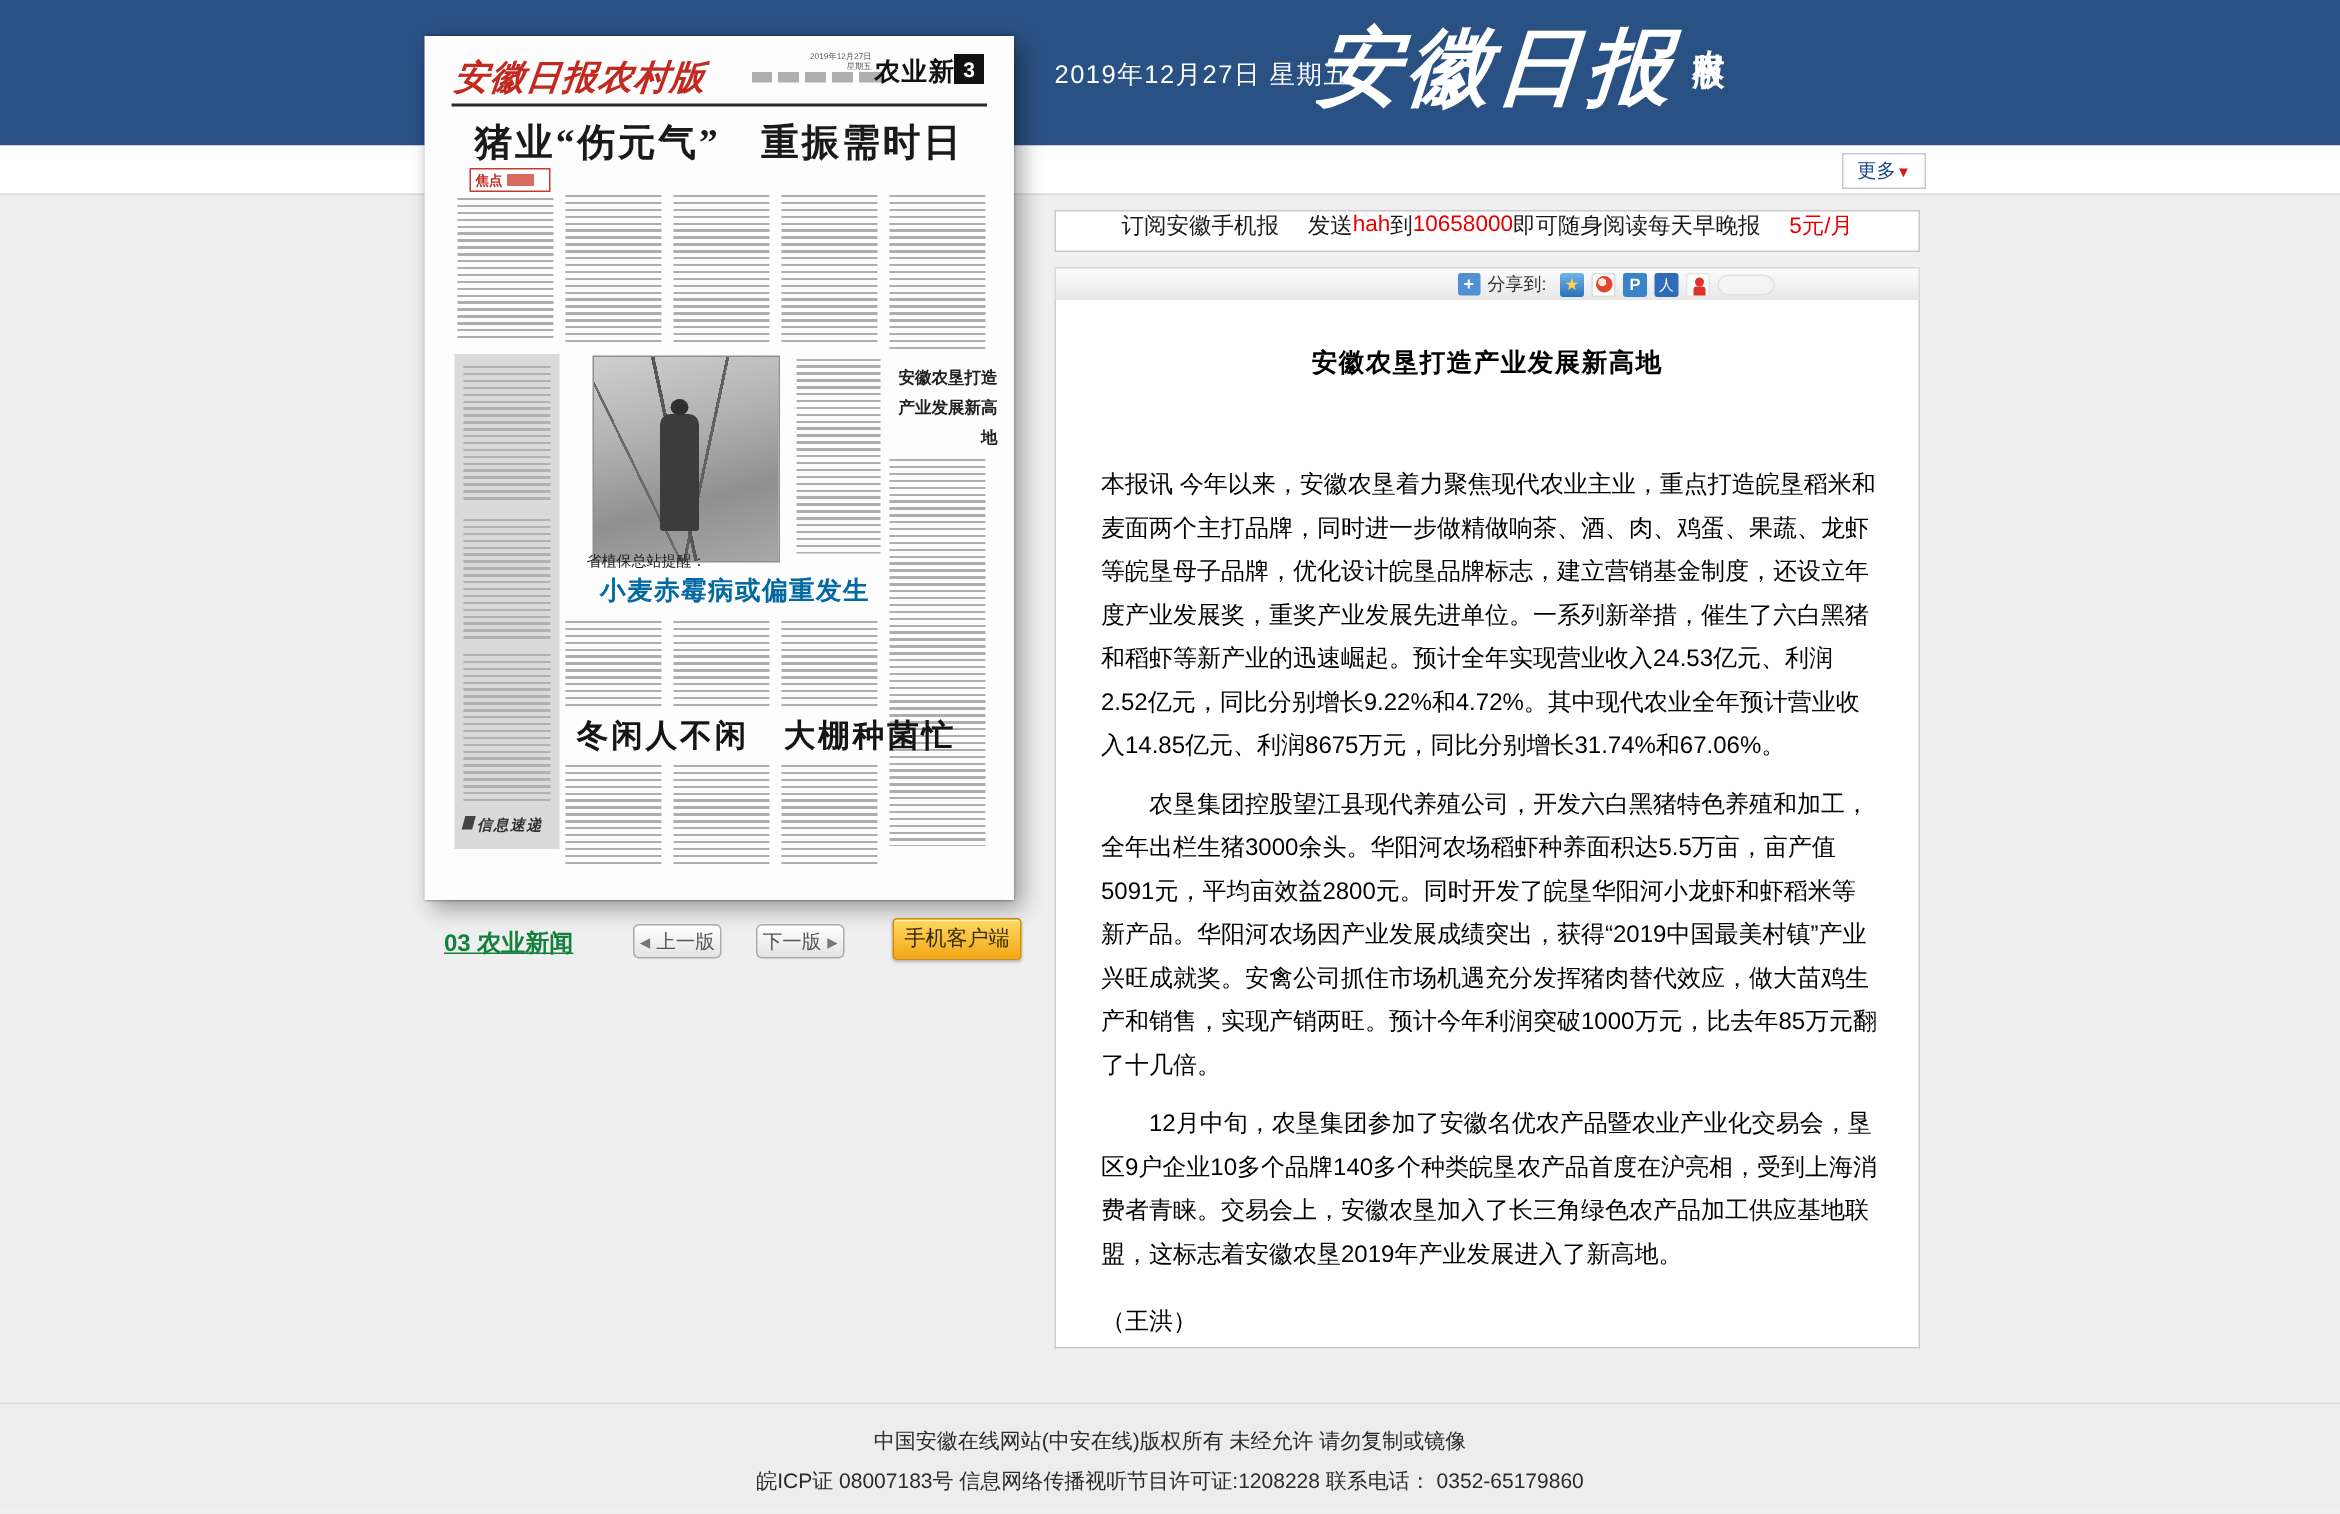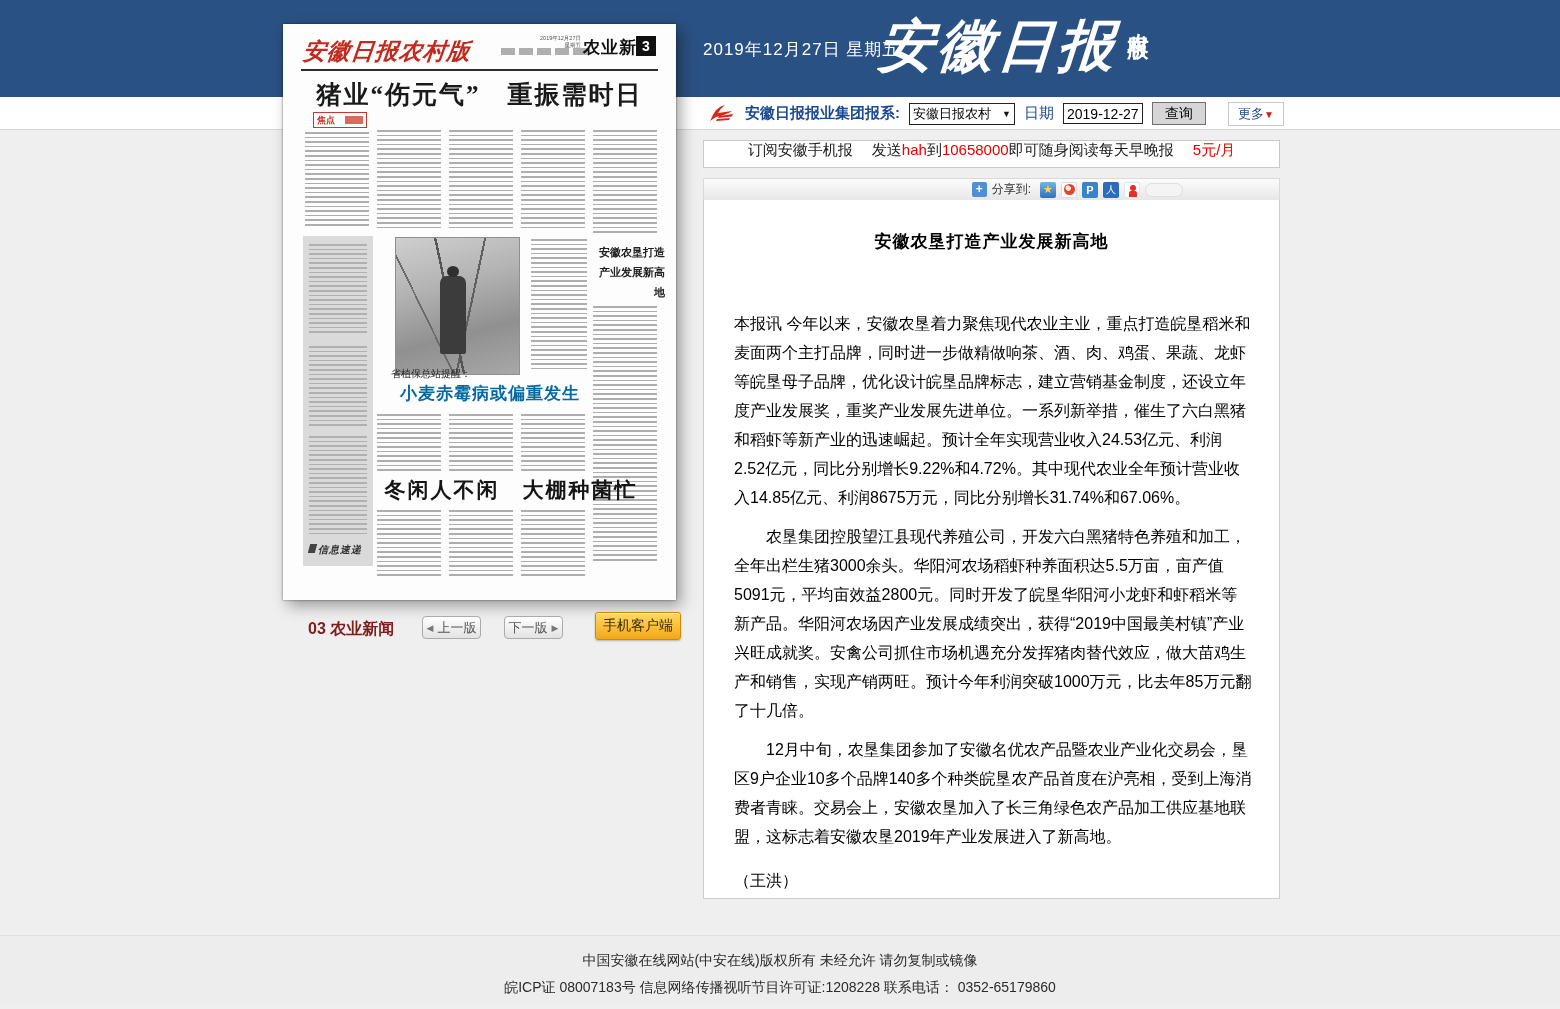--- a/index.html
+++ b/index.html
@@ -29,21 +29,21 @@
 
   
   .paper { position:absolute; left:283px; top:24px; width:393px; height:576px; background:#fdfdfd; z-index:2; box-shadow:0 0 2px rgba(0,0,0,.55), 5px 6px 14px rgba(0,0,0,.35); cursor:pointer; }
   .p-masthead { position:absolute; left:20px; top:12px; font-family:"DejaVu Serif","Liberation Serif",serif; font-style:italic; font-weight:bold; font-size:23px; color:#c22a20; letter-spacing:1px; transform:skewX(-6deg); white-space:nowrap; }
   .p-mhinfo { position:absolute; left:218px; top:24px; width:88px; height:7px; background:repeating-linear-gradient(to right,#9b9b9b 0 14px,transparent 14px 18px); opacity:.8; }
   .p-issue { position:absolute; left:256px; top:11px; width:42px; font-size:5.5px; line-height:7px; color:#555; text-align:right; }
   .p-section { position:absolute; left:300px; top:12px; font-family:"Liberation Serif","DejaVu Serif",serif; font-weight:bold; font-size:17px; color:#111; letter-spacing:1px; }
   .p-pagenum { position:absolute; left:353px; top:12px; width:20px; height:20px; background:#111; color:#fff; font-weight:bold; font-size:14px; display:flex; align-items:center; justify-content:center; }
   .p-rule { position:absolute; left:18px; top:45px; width:357px; height:2px; background:#2c2c2c; }
   .p-headline { position:absolute; left:0; top:54px; width:100%; text-align:center; font-family:"Liberation Serif","DejaVu Serif",serif; font-weight:bold; font-size:25px; color:#1a1a1a; letter-spacing:2px; }
-  .p-focus { position:absolute; left:30px; top:88px; width:54px; height:16px; border:1px solid #c33a30; display:flex; align-items:center; gap:3px; padding:0 3px; background:#fff;justify-content:space-between; }
+  .p-focus { position:absolute; left:30px; top:88px; width:54px; height:16px; border:1px solid #c33a30; display:flex; align-items:center; gap:3px; padding:0 3px; background:#fff; }
   .p-focus-label { color:#c22a20; font-weight:bold; font-size:9px; }
   .p-focus-mark { width:18px; height:8px; background:#d96a5e; }
   .mt { position:absolute; background-image:repeating-linear-gradient(to bottom,#9a9a9a 0 1.6px,transparent 1.6px 4.6px); opacity:.8; }
   .p-gray { position:absolute; left:20px; top:212px; width:70px; height:330px; background:#dadada; }
   .p-gray .mt { opacity:.65; }
   .p-infologo { position:absolute; left:26px; top:519px; font-size:10px; font-weight:bold; font-style:italic; color:#333; letter-spacing:1px; white-space:nowrap; }
   .p-infologo::before { content:""; display:inline-block; width:7px; height:9px; background:#444; margin-right:2px; transform:skewX(-15deg); }
   .p-photo { position:absolute; left:112px; top:213px; width:125px; height:138px; border:1px solid #8f8f8f;
      background:
        linear-gradient(78deg, transparent 44%, #565656 44% 45.6%, transparent 45.6%),
@@ -51,21 +51,21 @@
        linear-gradient(64deg, transparent 30%, #6a6a6a 30% 31%, transparent 31%),
        linear-gradient(165deg,#cfcfcf 0%,#b3b3b3 35%,#909090 68%,#a8a8a8 100%); }
   .p-photo .figure { position:absolute; left:44px; top:38px; width:26px; height:78px; background:#3c3c3c; border-radius:7px 7px 2px 2px; }
   .p-photo .figure::before { content:""; position:absolute; left:7px; top:-10px; width:12px; height:11px; border-radius:50%; background:#2f2f2f; }
   .p-colhead { position:absolute; left:306px; top:218px; width:76px; text-align:right; font-family:"Liberation Serif","DejaVu Serif",serif; font-weight:bold; font-size:11px; line-height:20px; color:#222; }
   .p-tiplabel { position:absolute; left:108px; top:343px; font-family:"Liberation Serif","DejaVu Serif",serif; font-size:10px; color:#222; }
   .p-tiphead { position:absolute; left:94px; top:358px; width:226px; text-align:center; font-family:"Liberation Serif","DejaVu Serif",serif; font-weight:bold; font-size:17px; color:#0369a1; letter-spacing:1px; }
   .p-bighead { position:absolute; left:72px; top:452px; width:312px; text-align:center; font-family:"Liberation Serif","DejaVu Serif",serif; font-weight:bold; font-size:21px; color:#151515; letter-spacing:2px; }
 
   
-  .page-label { position:absolute; left:308px; top:619px; font-size:16px; font-weight:bold; color:#7f1d1d; z-index:2; }
+  .page-label { position:absolute; left:296px; top:619px; font-size:16px; font-weight:bold; color:#15803d; z-index:2;text-decoration:underline; }
   .btn-pg { position:absolute; top:616px; height:23px; border:1px solid #ababab; border-radius:4px; background:linear-gradient(#ffffff,#e3e3e3); color:#555; font-size:13px; display:flex; align-items:center; justify-content:center; gap:4px; cursor:pointer; z-index:2; font-family:"Liberation Sans",sans-serif; }
   .btn-prev { left:422px; width:59px; }
   .btn-next { left:504px; width:59px; }
   .btn-pg .car { font-size:9px; color:#777; }
   .btn-app { position:absolute; left:595px; top:612px; width:86px; height:28px; border:1px solid #cf8c00; border-radius:3px; background:linear-gradient(#ffd965,#f3a816); box-shadow:inset 0 1px 0 #ffefae, 0 1px 2px rgba(0,0,0,.25); color:#3a2a00; font-size:14px; display:flex; align-items:center; justify-content:center; cursor:pointer; z-index:2; font-family:"Liberation Sans",sans-serif; }
 
   
   .subscribe { position:absolute; left:703px; top:140px; width:577px; height:28px; background:#fff; border:1px solid #c9c9c9; display:flex; align-items:flex-start; justify-content:center; font-size:15px; color:#1a1a1a; z-index:1; white-space:pre; }
   .subscribe .red { color:#e60000; }
 
@@ -103,35 +103,20 @@
 
   <div class="banner">
     <div class="banner-date">2019年12月27日 星期五</div>
     <div class="banner-logo">
       <span class="logo-main">安徽日报</span>
       <span class="logo-sub">农村版</span>
     </div>
   </div>
 
   <div class="navbar">
-    <div class="nav-inner">
-      <svg class="nav-logo" viewBox="0 0 30 22">
-        <path d="M4 18 Q10 3 19 2 Q14 6 12 10 L26 8 Q20 12 10 14 Z" fill="#d8281e"></path>
-        <path d="M13 13 L27 11 L26 13.5 L12 15 Z" fill="#d8281e"></path>
-        <path d="M11 16 L24 15 L23 17 L10 18 Z" fill="#d8281e"></path>
-      </svg>
-      <span class="nav-group">安徽日报报业集团报系:</span>
-      <div class="nav-select">
-        <span>安徽日报农村</span>
-        <span class="car">▼</span>
-      </div>
-      <span class="nav-datelabel">日期</span>
-      <input class="nav-dateinput" readonly="" value="2019-12-27" style="">
-      <button class="nav-search">查询</button>
-    </div>
     <div class="nav-more">
       <span>更多</span><span class="car">▼</span>
     </div>
   </div>
 
   <div class="paper">
     <div class="p-masthead">安徽日报农村版</div>
     <div class="p-mhinfo"></div>
     <div class="p-issue">2019年12月27日 星期五</div>
     <div class="p-section">农业新闻</div>

